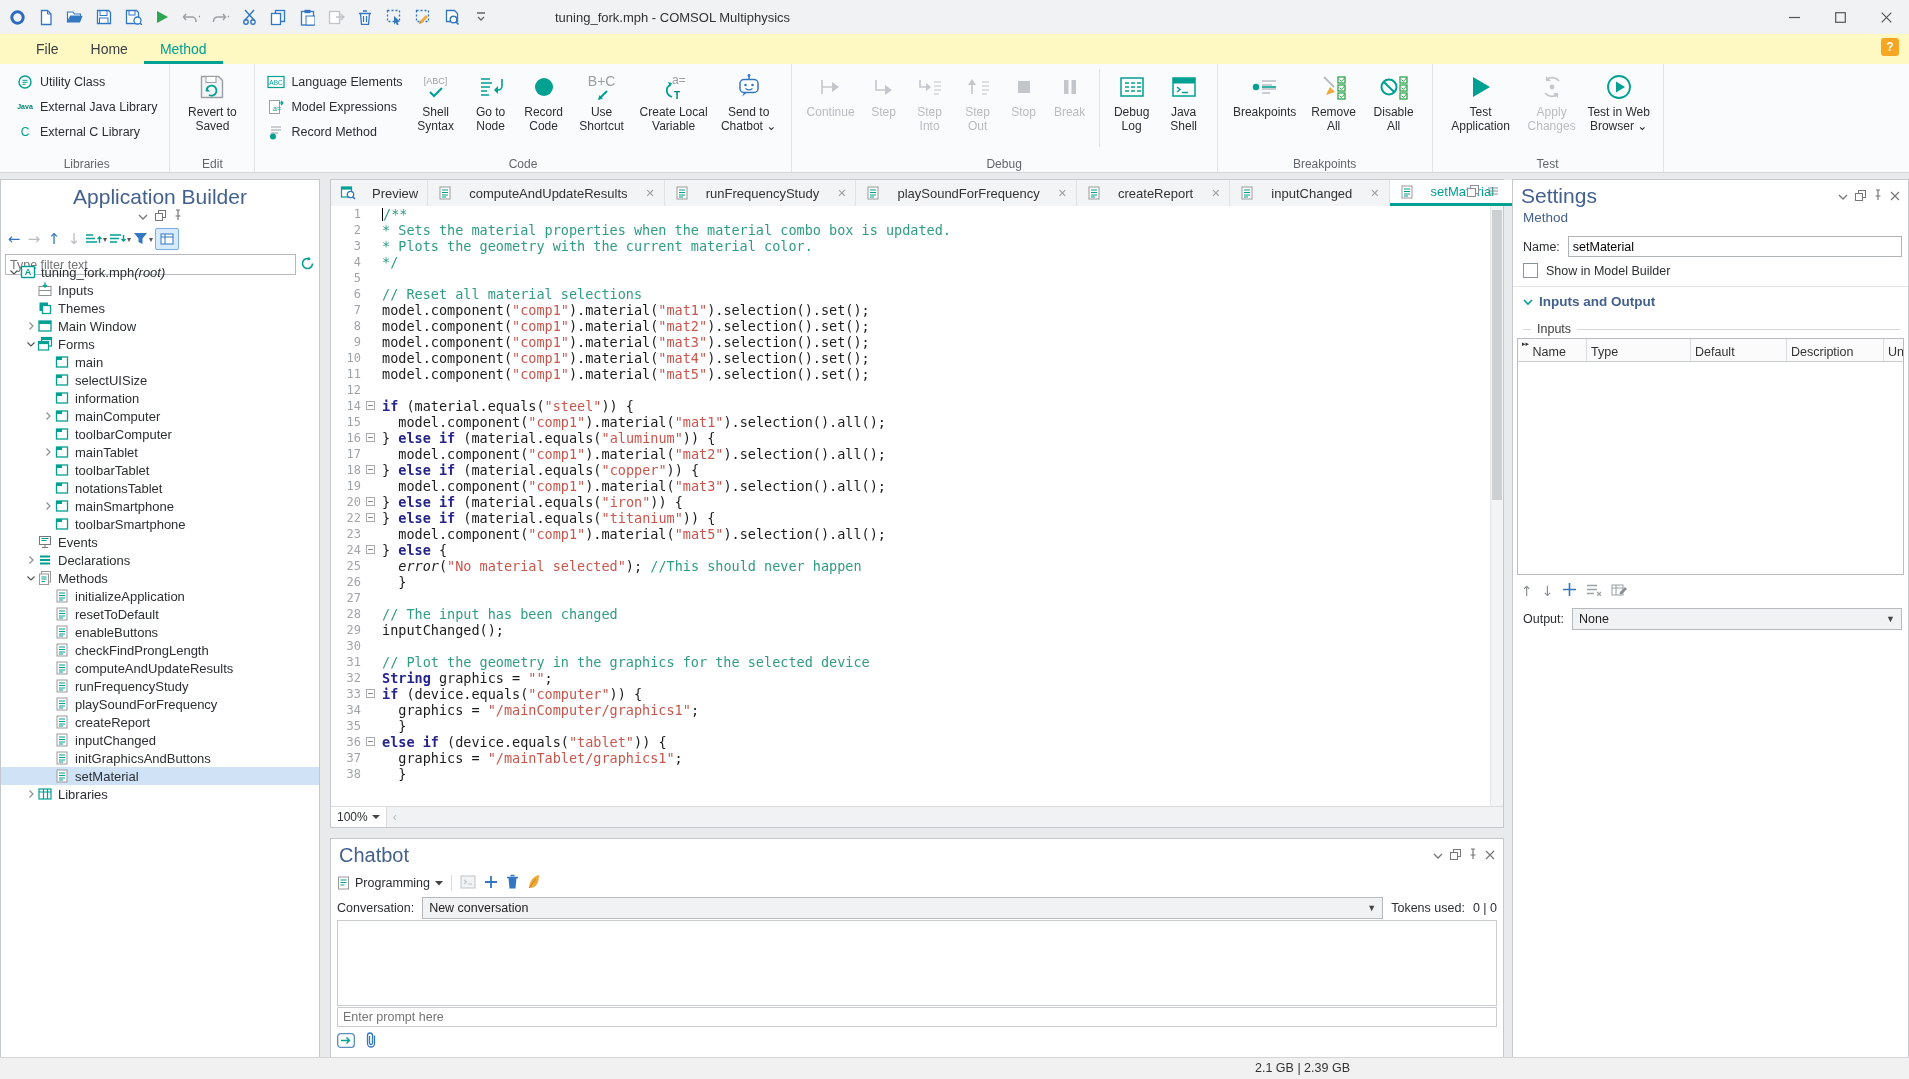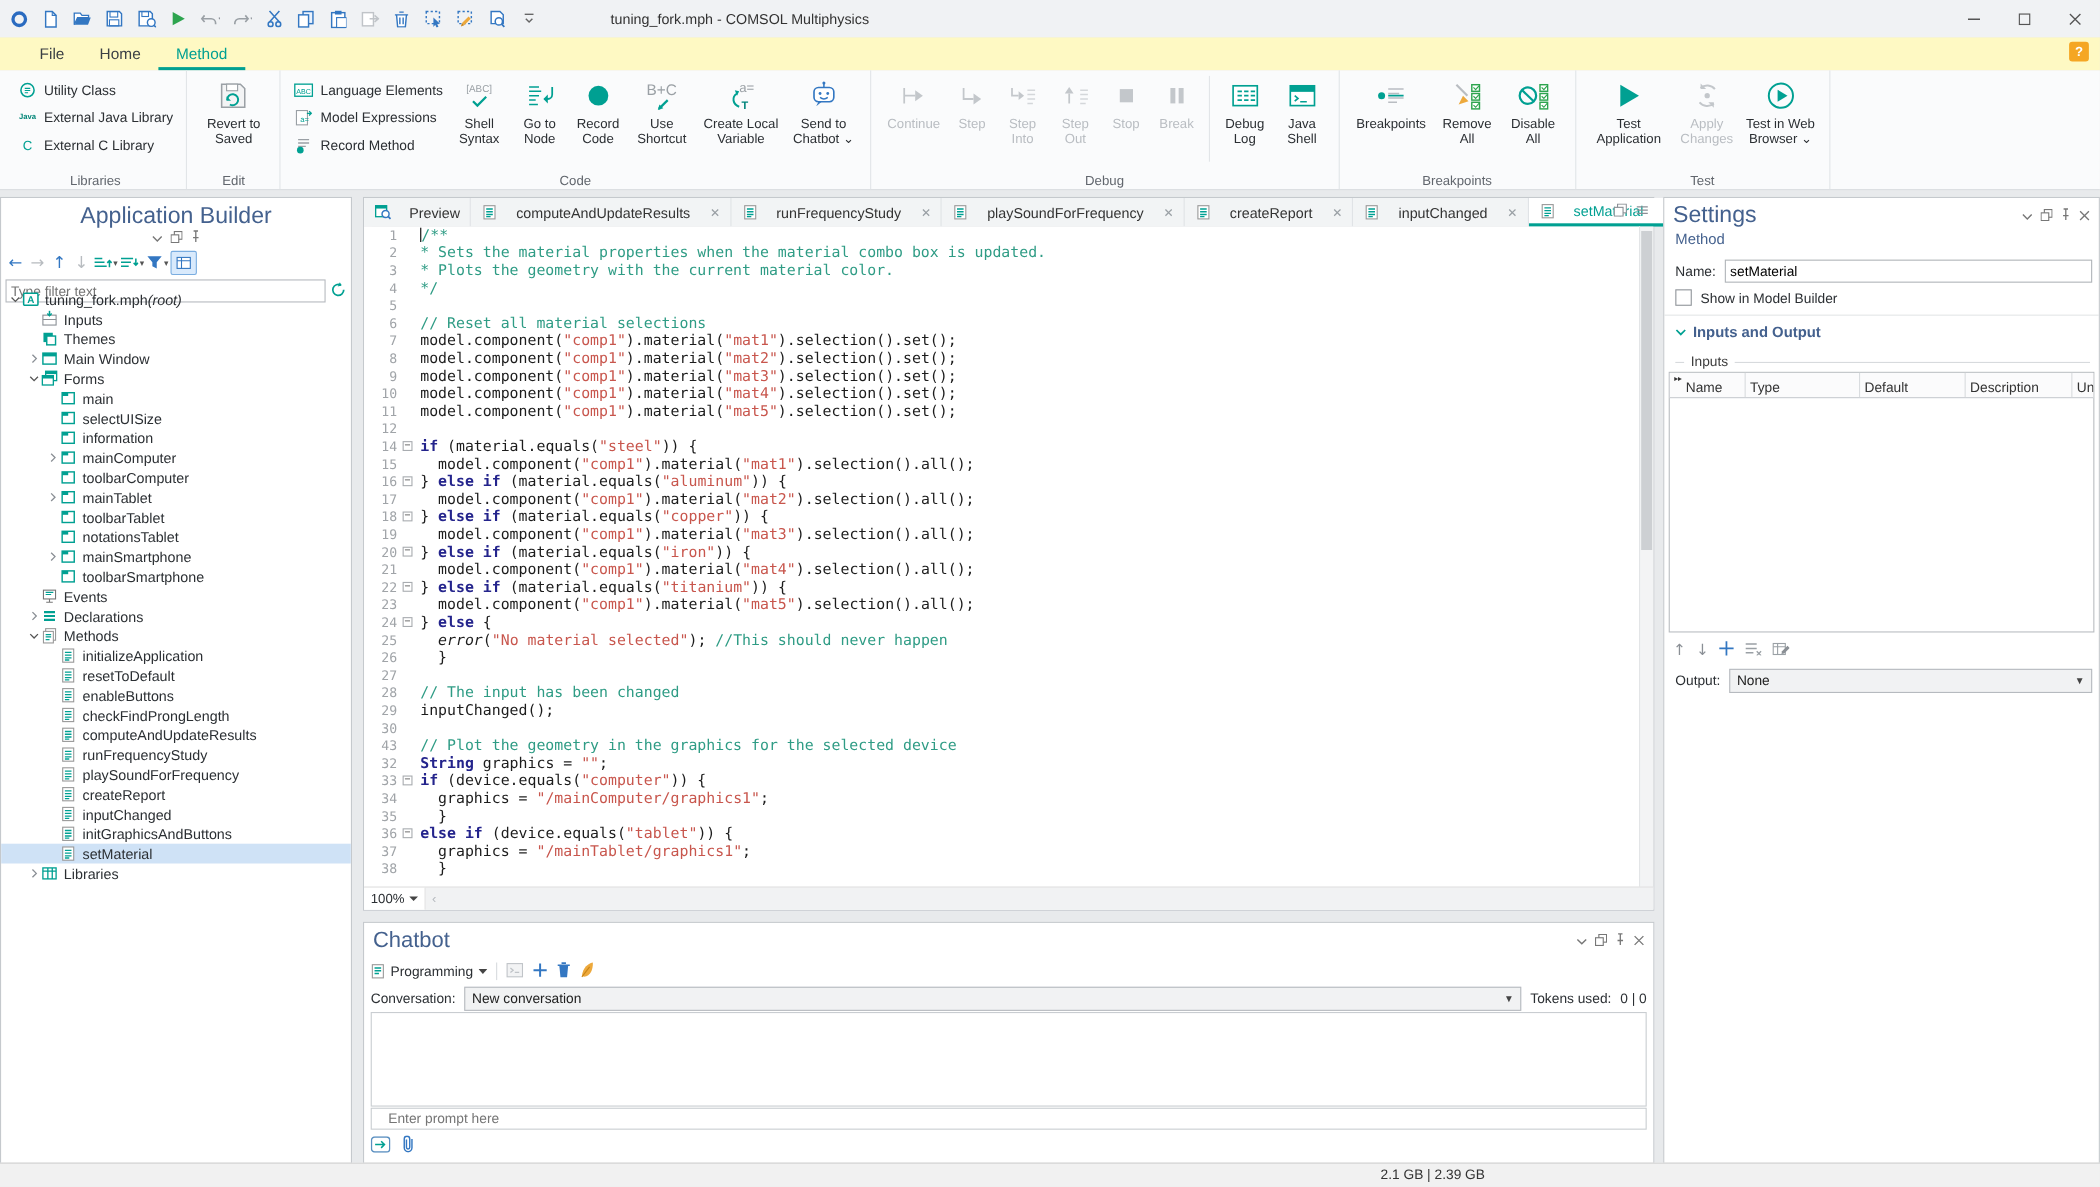--- a/index.html
+++ b/index.html
@@ -78,21 +78,21 @@
   #chatbot{left:330px;top:838px;width:1172px;bottom:21px;}
   .cbtoolbar{position:absolute;top:33px;left:6px;display:flex;align-items:center;gap:8px;height:22px;}
   .cbmode{display:flex;align-items:center;gap:5px;font-size:12.5px;}
   .cbsep{width:1px;height:16px;background:#d8dbde;}
   .convrow{position:absolute;top:58px;left:6px;right:6px;height:22px;display:flex;align-items:center;gap:8px;font-size:12.5px;}
   .combo{height:20px;background:#f1f2f3;border:1px solid #b6babf;display:flex;align-items:center;
     justify-content:space-between;padding:0 6px;font-size:12.5px;color:#222;}
   .combo .carat{font-size:9px;color:#444;}
   .msgarea{position:absolute;top:81px;left:6px;right:6px;height:84px;border:1px solid #c9cdd1;background:#fff;}
   .promptrow{position:absolute;top:168px;left:6px;right:6px;height:20px;}
-  .promptrow input{width:100%;height:20px;box-sizing:border-box;border:1px solid #c9cdd1;font-size:12.5px;padding:0 15px;
+  .promptrow input{width:100%;height:20px;box-sizing:border-box;border:1px solid #c9cdd1;font-size:12.5px;padding:0 5px;
     font-family:"Liberation Sans",sans-serif;outline:none;}
   .cbicons{position:absolute;top:193px;left:6px;display:flex;gap:10px;align-items:center;}
   
   #settings{left:1512px;top:179px;right:0;bottom:21px;}
   .setrow{position:absolute;left:10px;display:flex;align-items:center;gap:8px;font-size:12.5px;}
   .setrow input[type=text]{height:19px;border:1px solid #b0b4b8;font-size:12.5px;padding:0 4px;
     font-family:"Liberation Sans",sans-serif;outline:none;}
   .chkbox{width:13px;height:13px;border:1px solid #8f9499;background:#fff;flex:0 0 13px;}
   .sectionhdr{position:absolute;left:10px;display:flex;align-items:center;gap:6px;font-size:13.5px;font-weight:bold;color:#44618e;}
   .legend{position:absolute;left:10px;right:8px;display:flex;align-items:center;gap:6px;font-size:12.5px;color:#3c3c3c;}
@@ -1071,25 +1071,20 @@
         <span class="txt"><span class="tp">  model.component(</span><span class="ts">"comp1"</span><span class="tp">).material(</span><span class="ts">"mat3"</span><span class="tp">).selection().all();</span></span>
       </div>
       <div class="codeline">
         <span class="ln">20</span>
         <span class="fold">
           <span class="foldbox">−</span>
         </span>
         <span class="txt"><span class="tp">} </span><span class="tk">else</span><span class="tp"> </span><span class="tk">if</span><span class="tp"> (material.equals(</span><span class="ts">"iron"</span><span class="tp">)) {</span></span>
       </div>
       <div class="codeline">
-        <span class="ln">21</span>
-        <span class="fold"></span>
-        <span class="txt"><span class="tp">  model.component(</span><span class="ts">"comp1"</span><span class="tp">).material(</span><span class="ts">"mat4"</span><span class="tp">).selection().all();</span></span>
-      </div>
-      <div class="codeline">
         <span class="ln">22</span>
         <span class="fold">
           <span class="foldbox">−</span>
         </span>
         <span class="txt"><span class="tp">} </span><span class="tk">else</span><span class="tp"> </span><span class="tk">if</span><span class="tp"> (material.equals(</span><span class="ts">"titanium"</span><span class="tp">)) {</span></span>
       </div>
       <div class="codeline">
         <span class="ln">23</span>
         <span class="fold"></span>
         <span class="txt"><span class="tp">  model.component(</span><span class="ts">"comp1"</span><span class="tp">).material(</span><span class="ts">"mat5"</span><span class="tp">).selection().all();</span></span>
@@ -1125,21 +1120,21 @@
         <span class="ln">29</span>
         <span class="fold"></span>
         <span class="txt"><span class="tp">inputChanged();</span></span>
       </div>
       <div class="codeline">
         <span class="ln">30</span>
         <span class="fold"></span>
         <span class="txt"></span>
       </div>
       <div class="codeline">
-        <span class="ln">43</span>
+        <span class="ln">31</span>
         <span class="fold"></span>
         <span class="txt"><span class="tc">// Plot the geometry in the graphics for the selected device</span></span>
       </div>
       <div class="codeline">
         <span class="ln">32</span>
         <span class="fold"></span>
         <span class="txt"><span class="tk">String</span><span class="tp"> graphics = </span><span class="ts">""</span><span class="tp">;</span></span>
       </div>
       <div class="codeline">
         <span class="ln">33</span>

